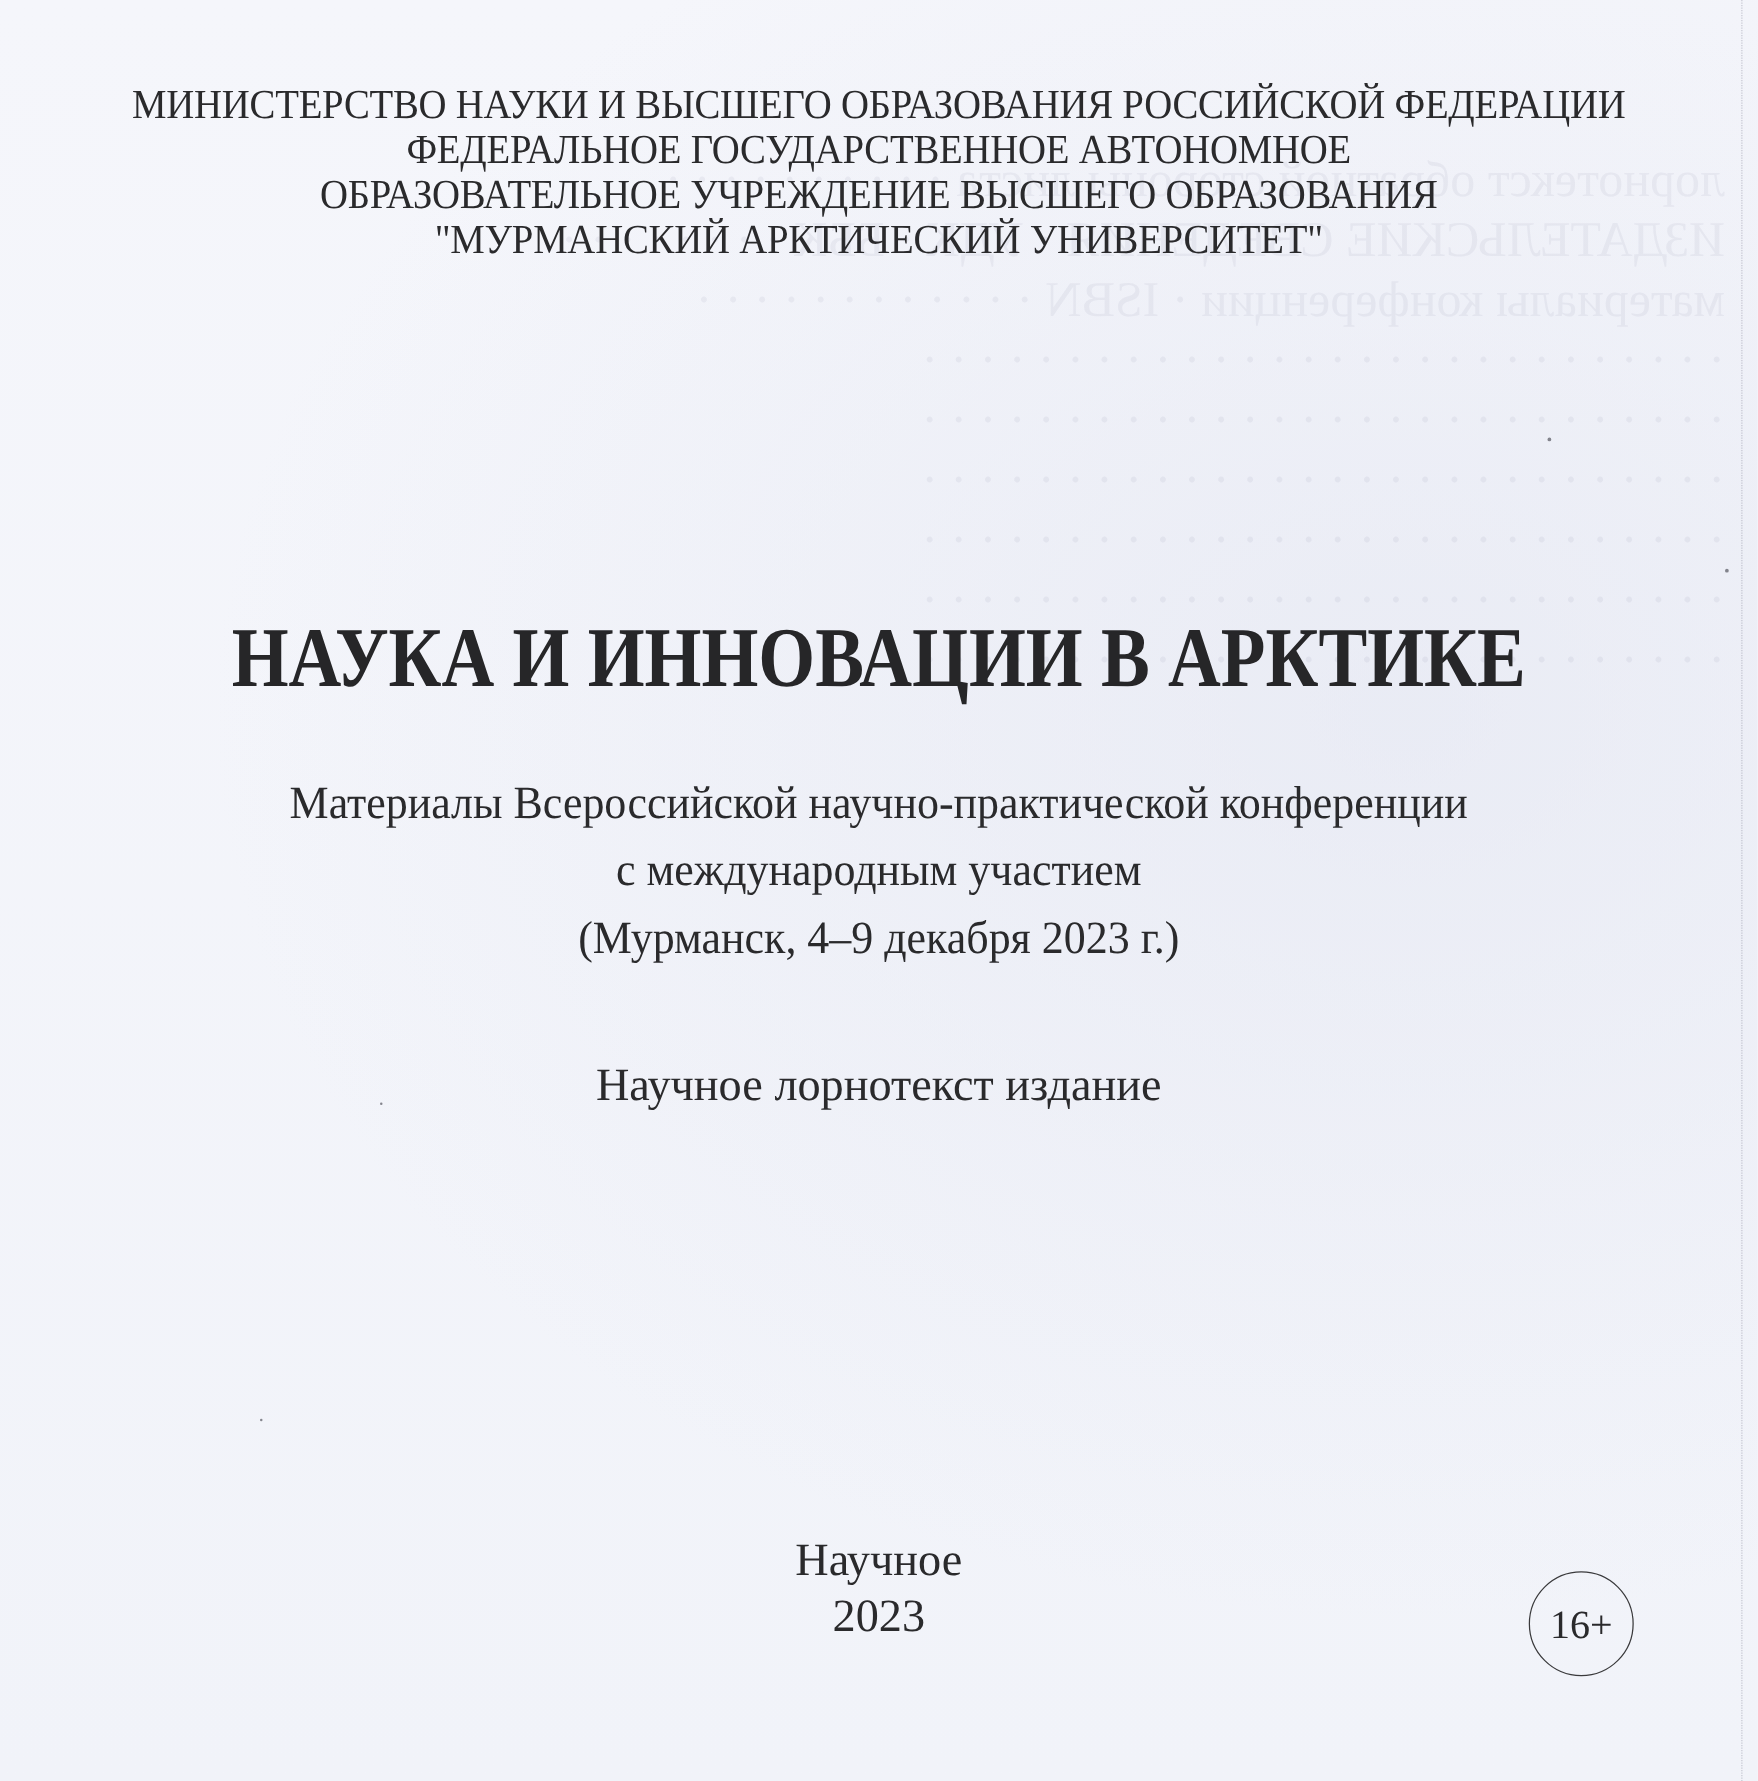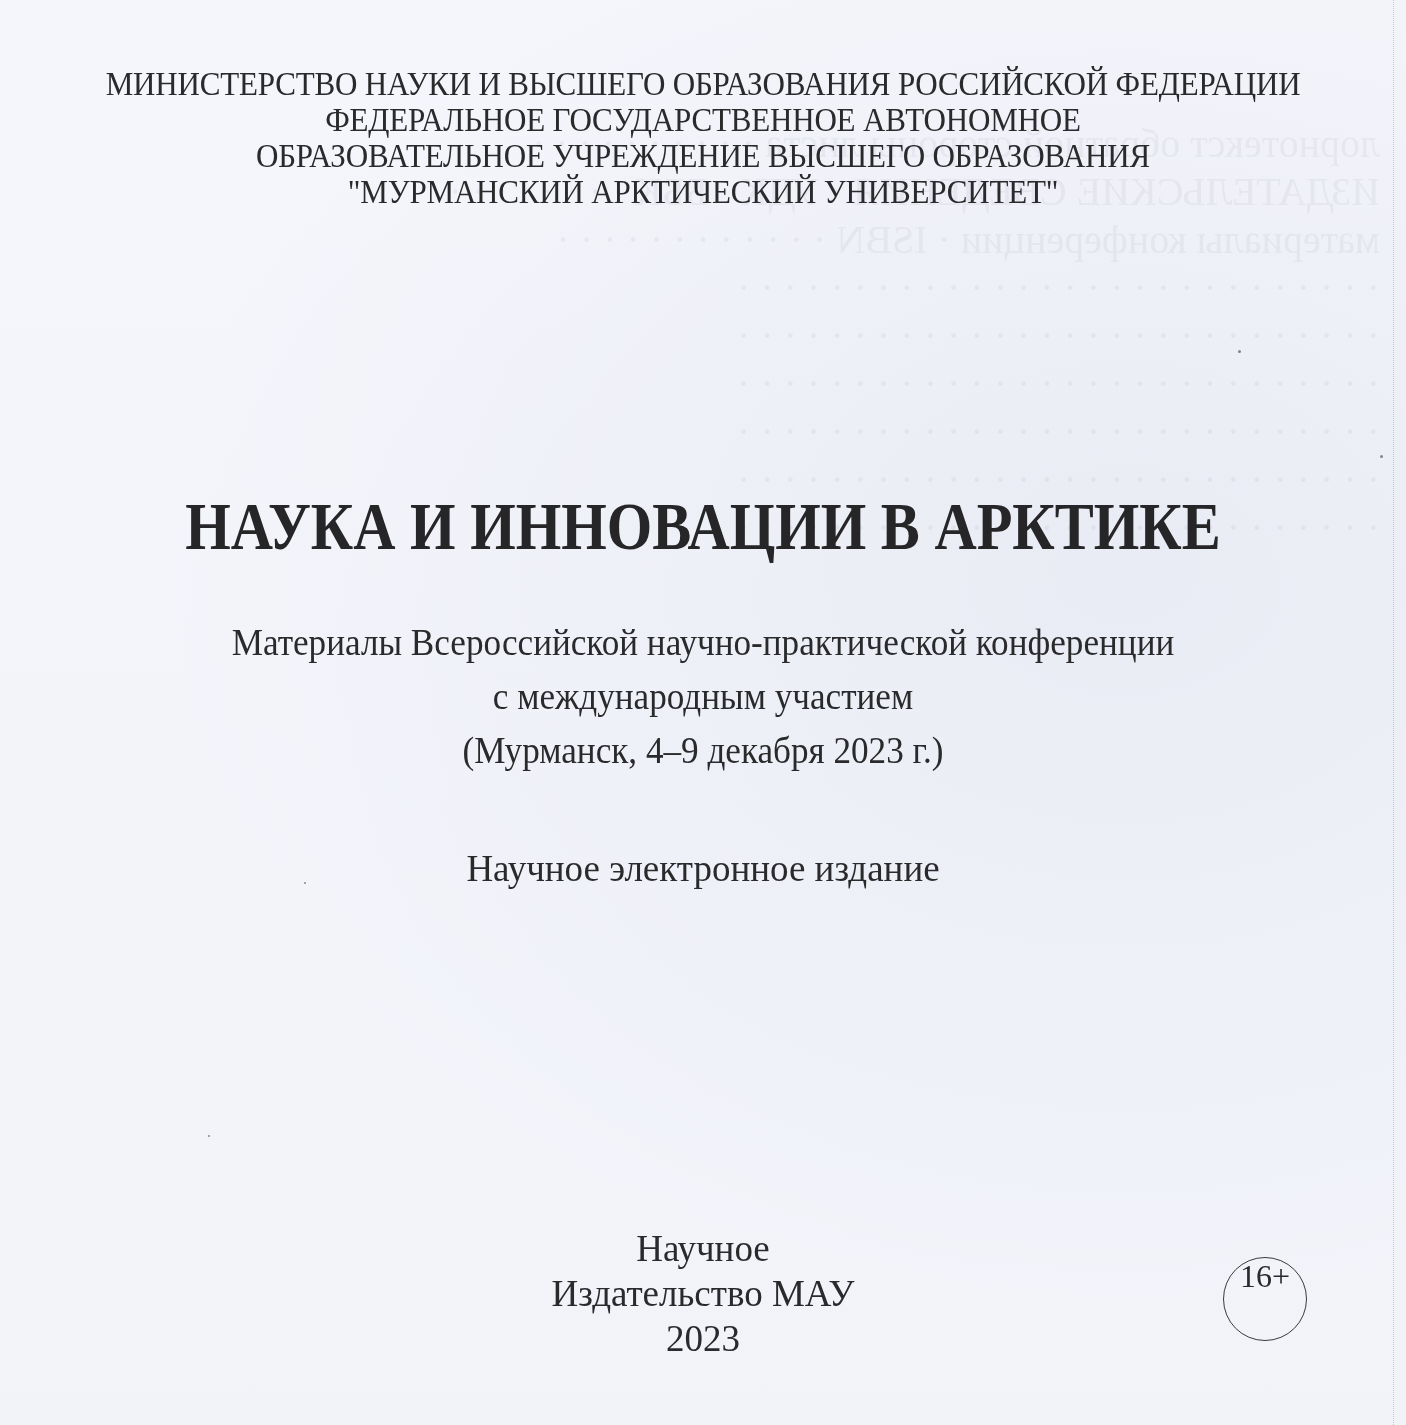--- a/index.html
+++ b/index.html
@@ -85,20 +85,21 @@
     }
     .age-badge {
       position: absolute;
       left: 1223px;
       top: 1257px;
       width: 84px;
       height: 84px;
       border: 1.5px solid #3a3a3c;
       border-radius: 50%;
       display: flex;
+      align-items: center;
       justify-content: center;
       font-size: 32px;
       color: #2a2a2c;
       box-sizing: border-box;
     }
     .dot {
       position: absolute;
       width: 3px;
       height: 3px;
       border-radius: 50%;
@@ -132,25 +133,24 @@
   </div>
 
   <div class="center title">НАУКА И ИННОВАЦИИ В АРКТИКЕ</div>
 
   <div class="center subtitle">
     <div>Материалы Всероссийской научно-практической конференции</div>
     <div>с международным участием</div>
     <div>(Мурманск, 4–9 декабря 2023 г.)</div>
   </div>
 
-  <div class="center edition">Научное электронное издание</div>
+  <div class="center edition">Научное лорнотекст издание</div>
 
   <div class="center imprint">
     <div>Научное</div>
-    <div>Издательство МАУ</div>
     <div>2023</div>
   </div>
 
   <div class="age-badge">
     <span>16+</span>
   </div>
 
   <div class="dot" style="left:1238px; top:350px;"></div>
   <div class="dot" style="left:1380px; top:455px;"></div>
   <div class="dot" style="left:208px; top:1135px; width:2px; height:2px;"></div>

